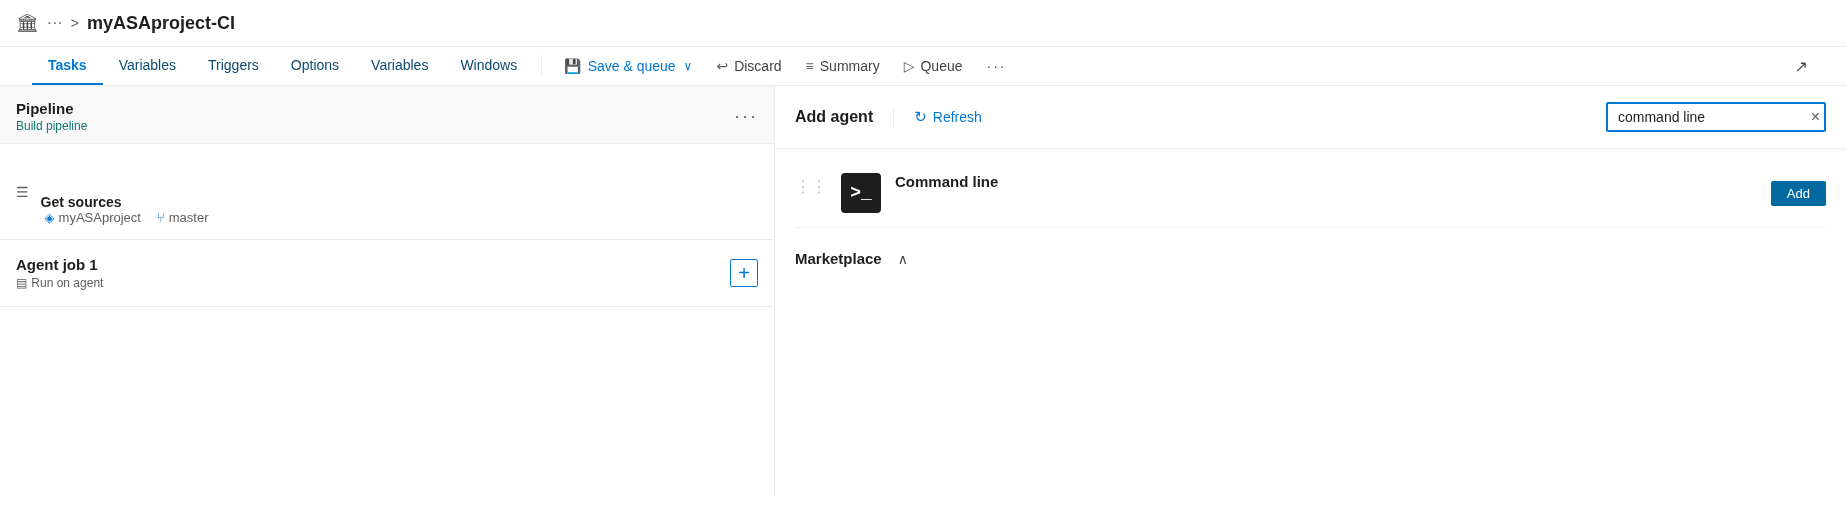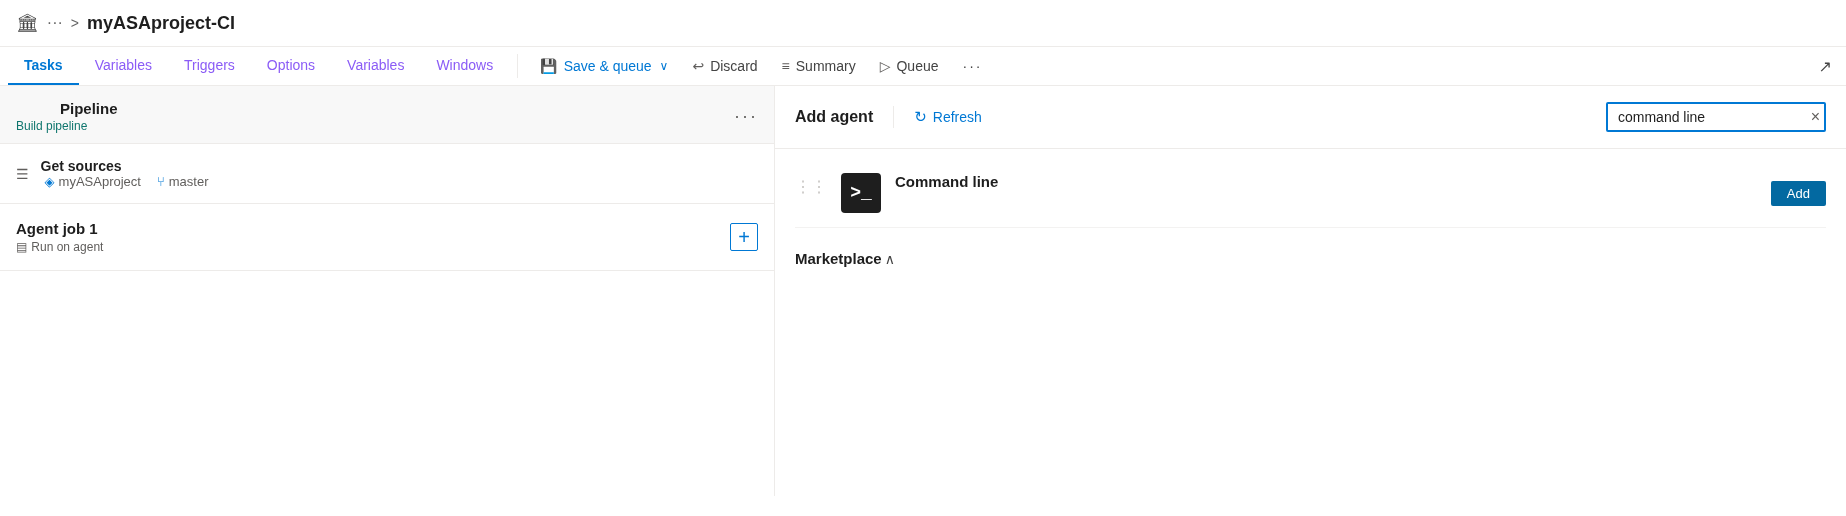--- a/index.html
+++ b/index.html
@@ -15,29 +15,29 @@
     }
     .breadcrumb-bar .icon-castle { font-size: 18px; color: #444; }
     .breadcrumb-bar .dots { color: #666; font-size: 16px; cursor: pointer; }
     .breadcrumb-bar .chevron { color: #666; }
     .breadcrumb-bar .project-name { font-size: 18px; font-weight: 600; color: #1e1e1e; }
 
     
     .nav-tabs-bar {
       display: flex;
       align-items: center;
-      padding: 0 8px;
+      padding: 0 32px;
       border-bottom: 1px solid #edebe9;
       gap: 0;
     }
     .nav-tabs-bar .tab {
       padding: 10px 16px;
       font-size: 14px;
       cursor: pointer;
-      color: #8b5cf6;
+      color: #0c4a6e;
       border-bottom: 2px solid transparent;
       white-space: nowrap;
     }
     .nav-tabs-bar .tab.active {
       color: #0078d4;
       border-bottom: 2px solid #0078d4;
       font-weight: 600;
     }
     .nav-tabs-bar .divider {
       width: 1px;
@@ -92,34 +92,34 @@
     }
 
     .pipeline-header {
       display: flex;
       align-items: center;
       justify-content: space-between;
       padding: 14px 16px 10px;
       background: #f8f8f8;
       border-bottom: 1px solid #edebe9;
     }
-    .pipeline-header .pipeline-title { font-size: 15px; font-weight: 600; color: #1e1e1e; margin-left: 44px; }
+    .pipeline-header .pipeline-title { font-size: 15px; font-weight: 600; color: #1e1e1e; }
     .pipeline-header .pipeline-subtitle { font-size: 12px; color: #0f766e; margin-top: 2px; }
     .pipeline-header .three-dots { color: #605e5c; cursor: pointer; font-size: 18px; letter-spacing: 2px; }
 
     .get-sources-section {
       display: flex;
       align-items: center;
       padding: 14px 16px;
       background: #fff;
       border-bottom: 1px solid #edebe9;
       gap: 12px;
     }
     .get-sources-section .lines-icon { color: #605e5c; font-size: 14px; }
-    .get-sources-section .section-title { font-size: 14px; font-weight: 600; color: #1e1e1e; }
+    .get-sources-section .section-title { font-size: 14px; font-weight: 600; color: #1e1e1e; margin-top: 36px; }
     .get-sources-section .meta {
       display: flex;
       align-items: center;
       gap: 16px;
       margin-left: 4px;
     }
     .get-sources-section .meta-item {
       display: flex;
       align-items: center;
       gap: 4px;
@@ -277,21 +277,21 @@
       font-size: 13px;
       white-space: nowrap;
       align-self: center;
     }
 
     
     .marketplace-section {
       padding: 12px 20px;
       display: flex;
       align-items: center;
-      gap: 3px;
+      gap: 16px;
       cursor: pointer;
     }
     .marketplace-section .marketplace-title {
       font-size: 15px;
       font-weight: 600;
       color: #1e1e1e;
     }
     .marketplace-section .chevron-up { color: #444; font-size: 14px; }
   </style>
 </head>

